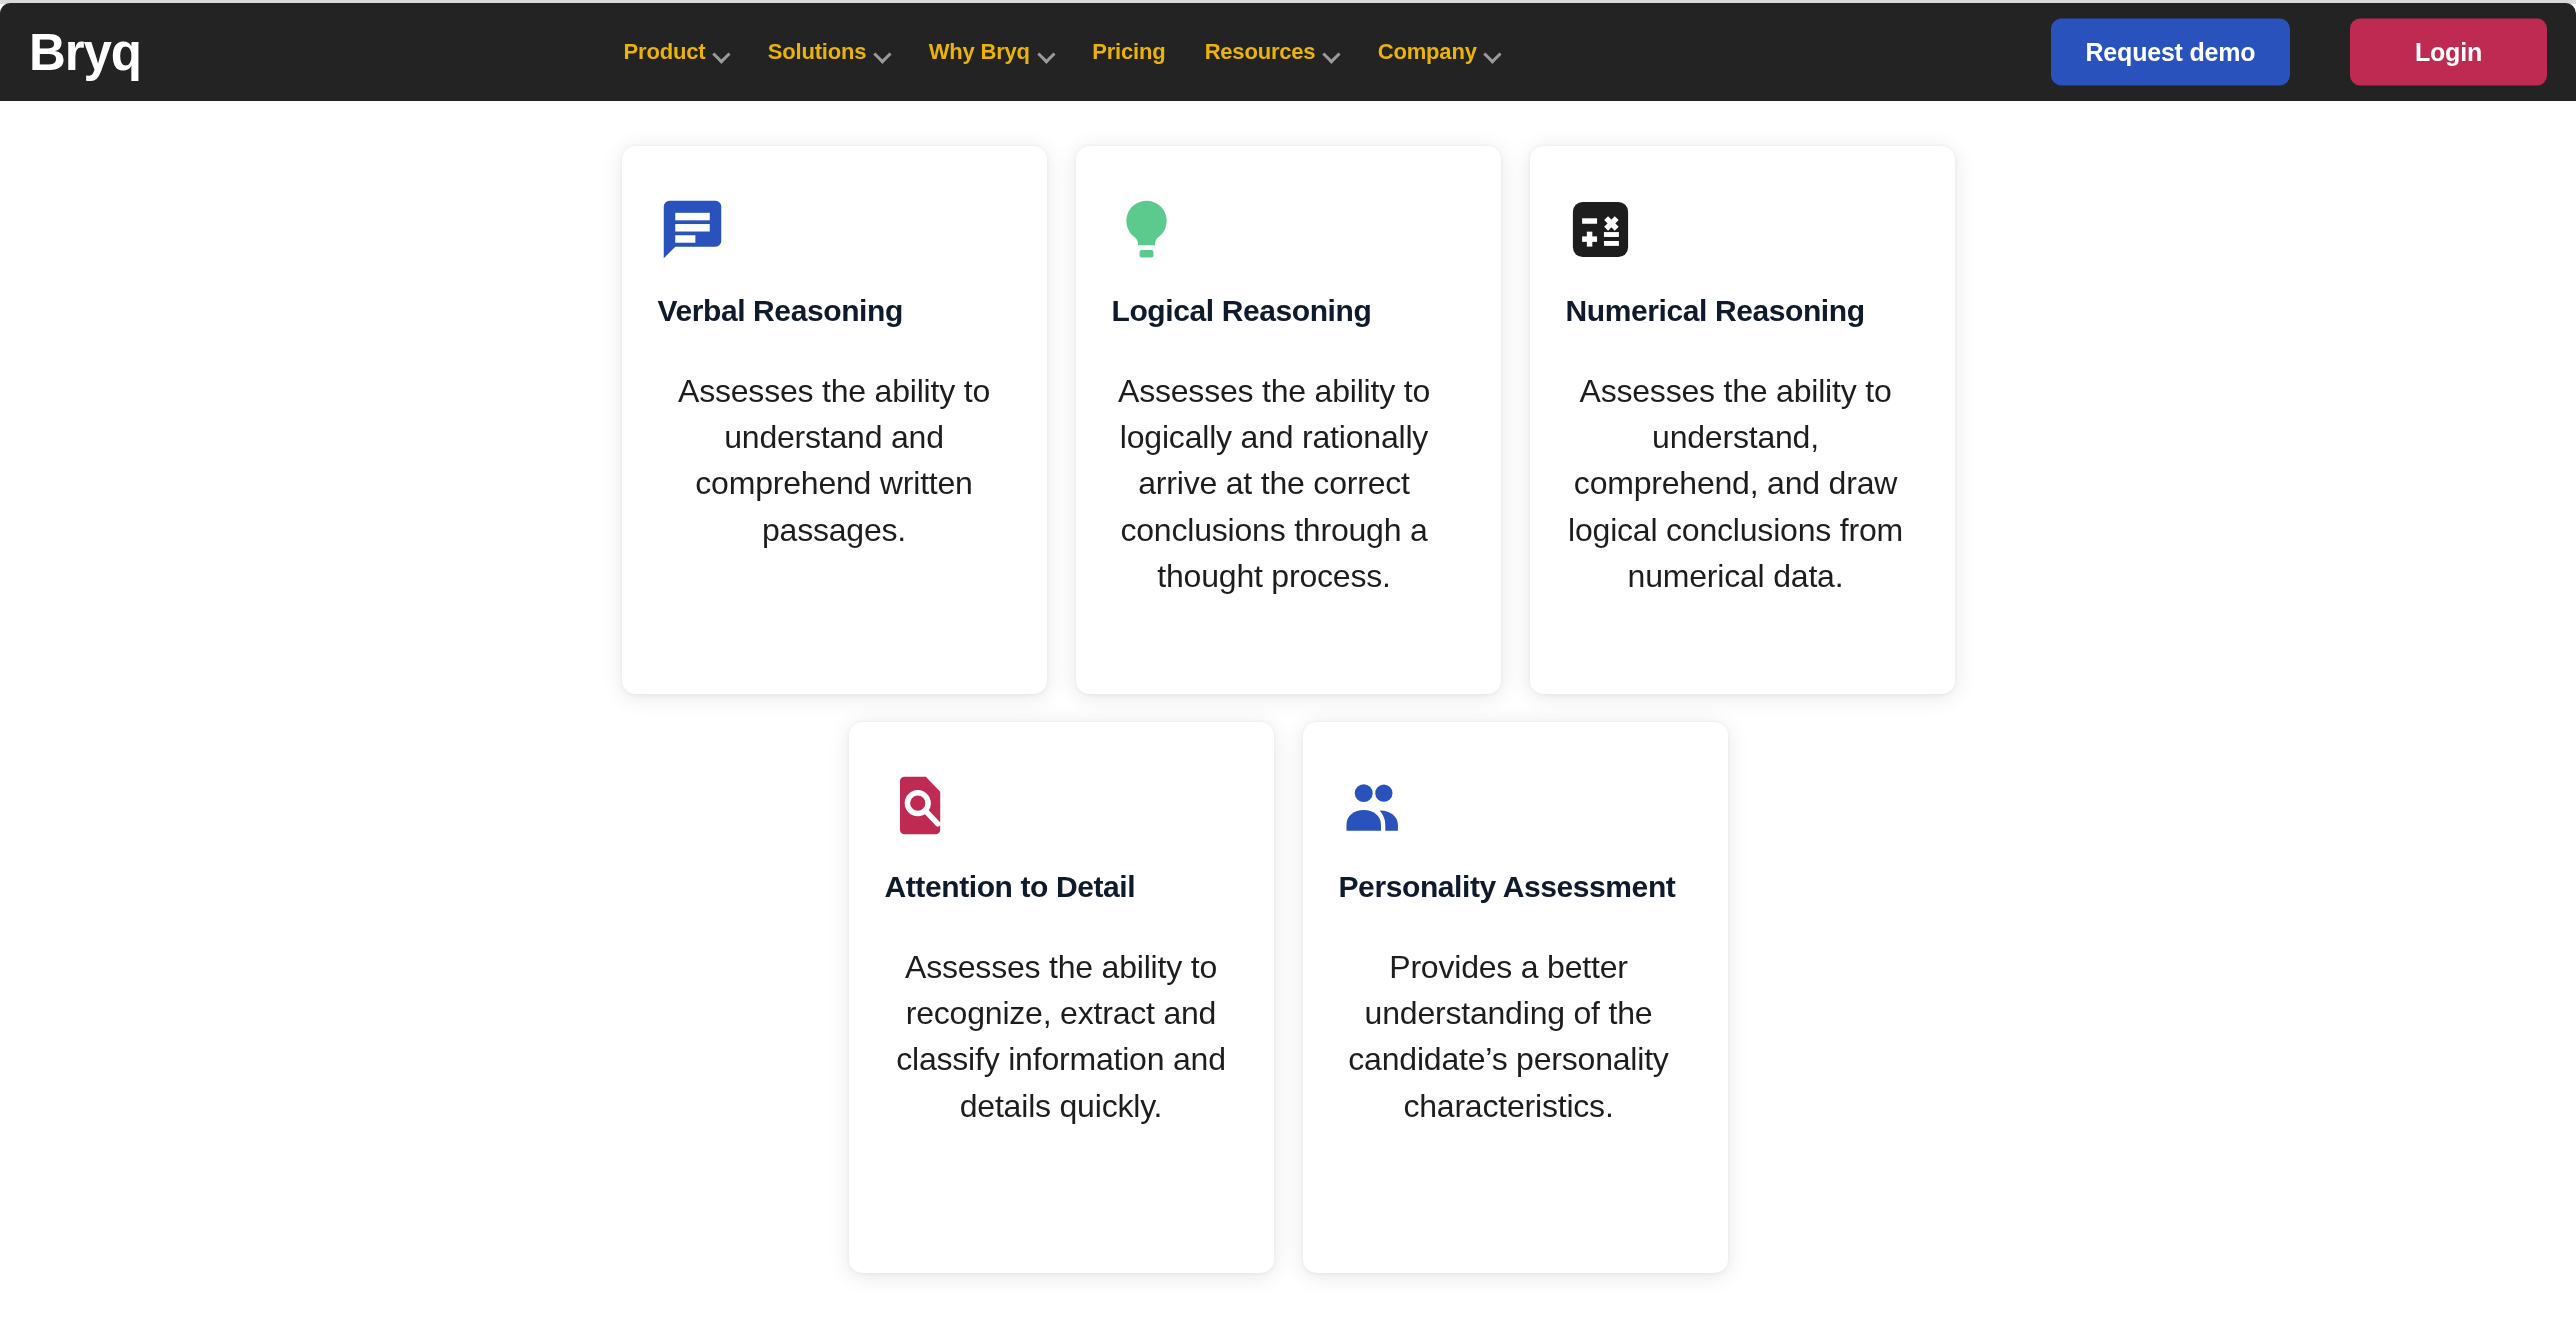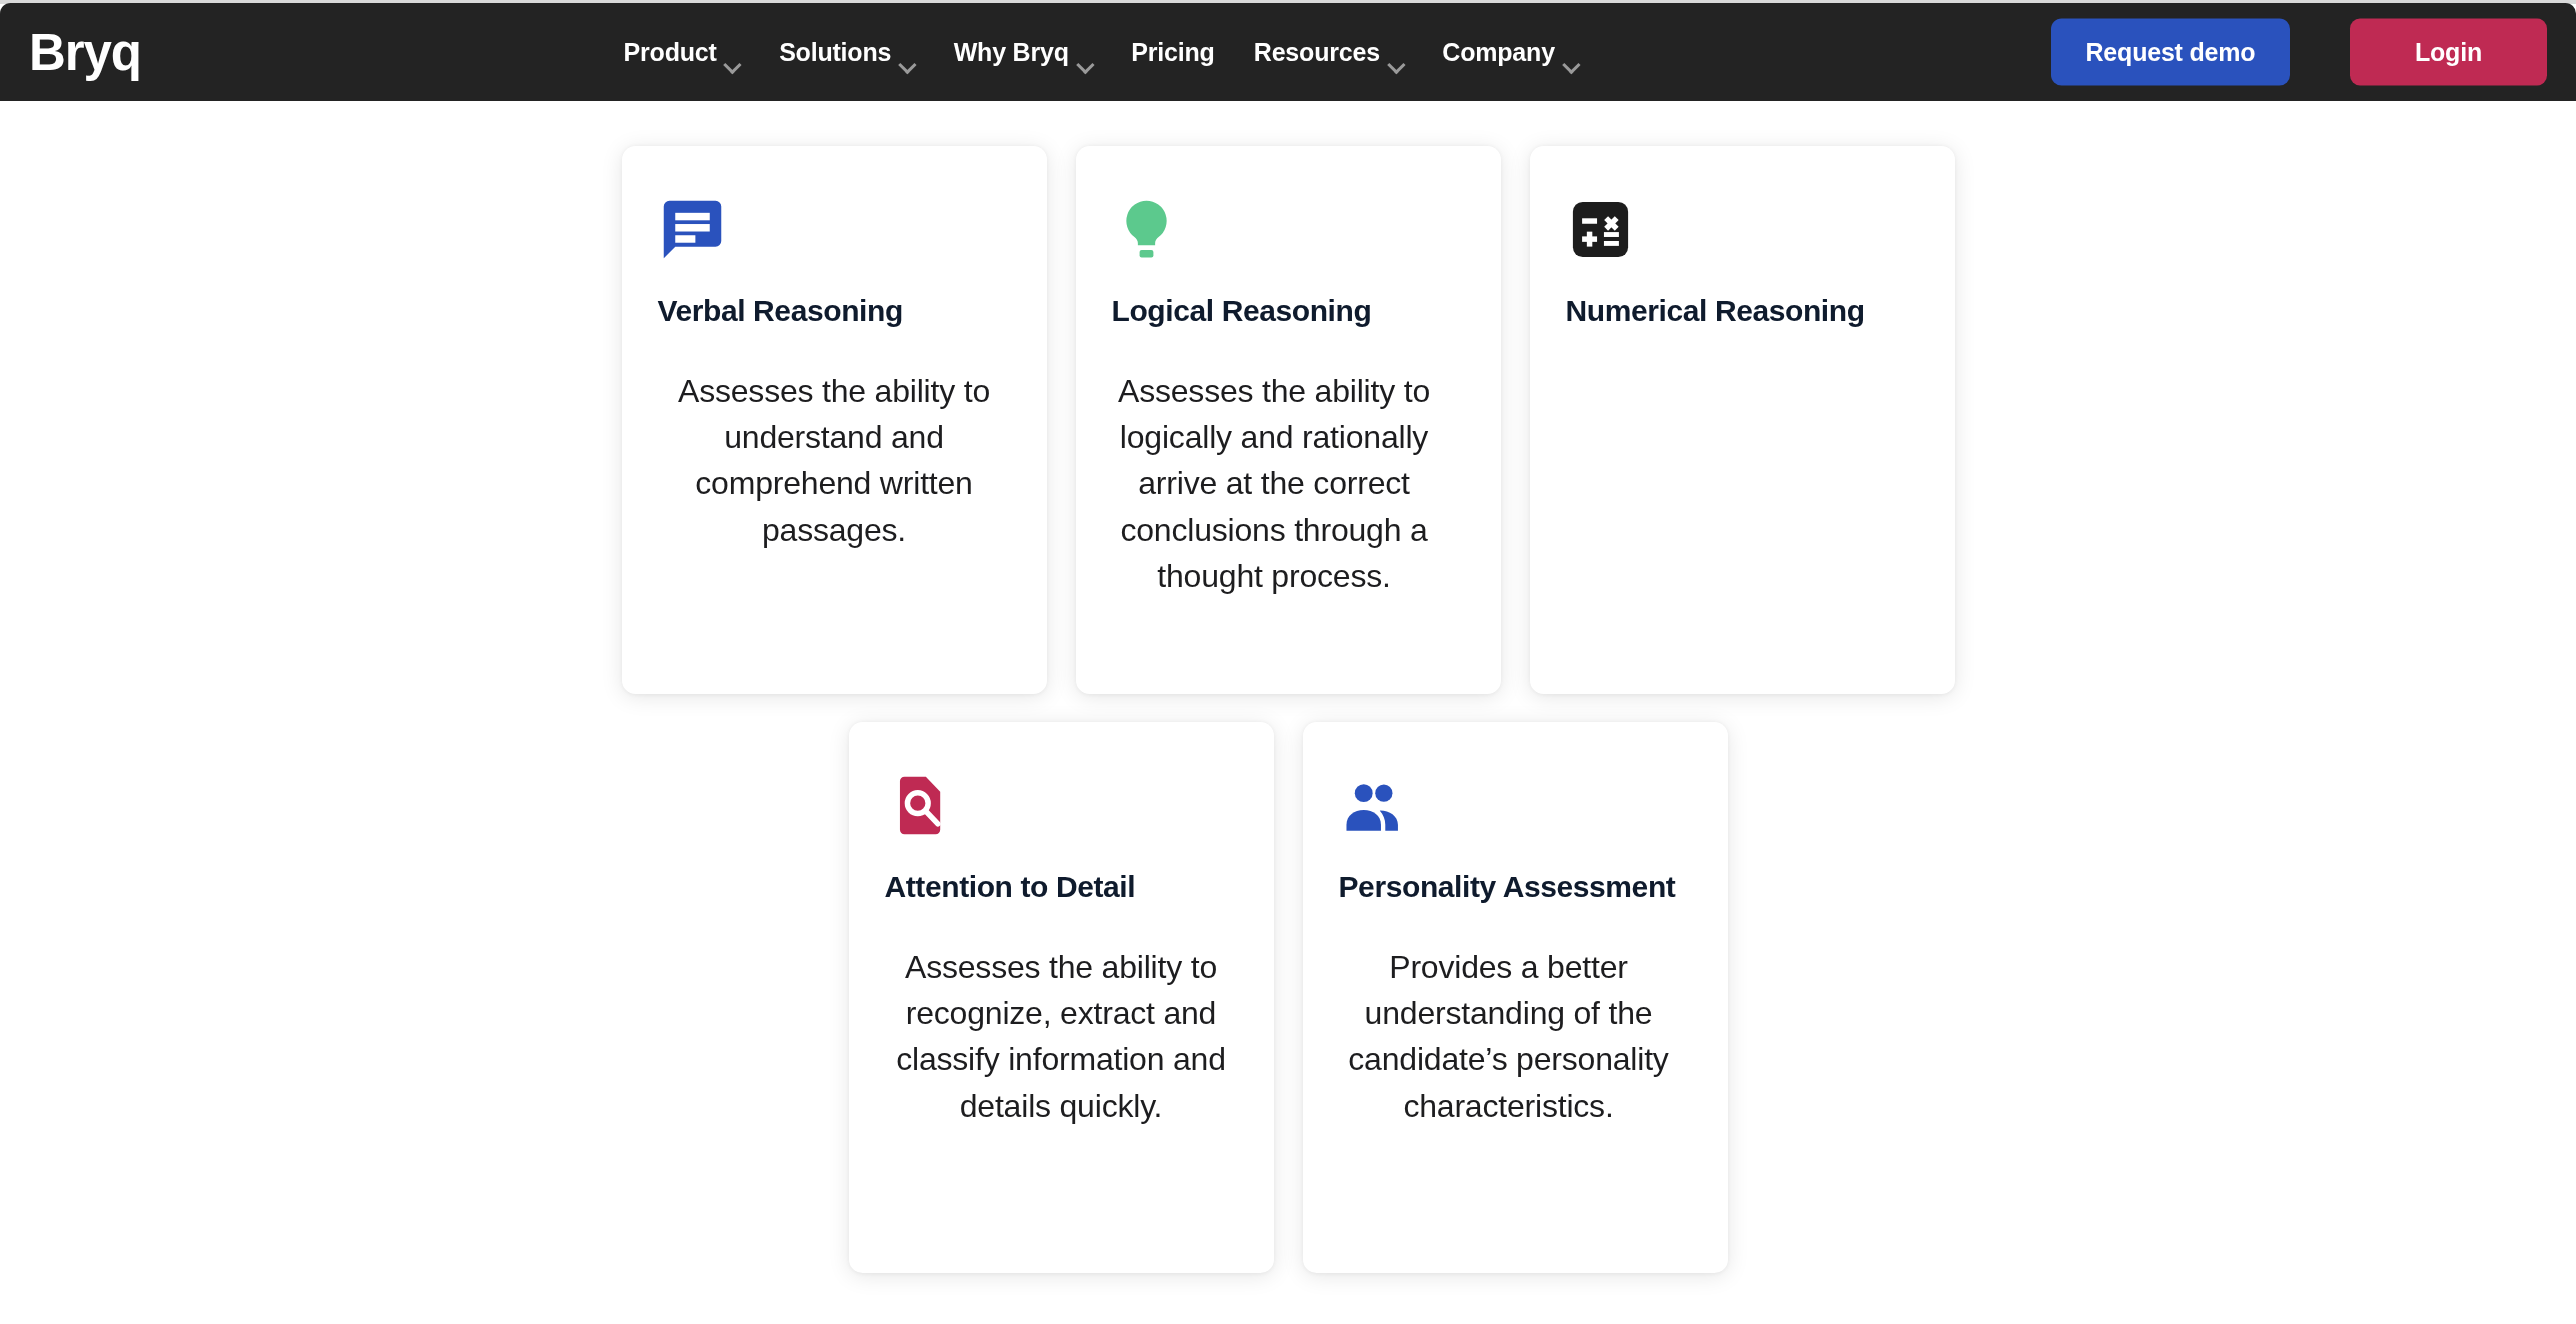--- a/index.html
+++ b/index.html
@@ -60,24 +60,24 @@
     left: 604px;
     top: 50%;
     transform: translateY(-50%);
     display: flex;
     align-items: center;
     gap: 0px;
   }
 
   .nav-item {
     display: flex;
-    align-items: flex-end;
+    align-items: center;
     gap: 8.3px;
-    color: #ffffff;
-    font-size: 25px;
+    color: #eab308;
+    font-size: 22px;
     font-weight: 700;
     padding: 9px 19.6px;
     white-space: nowrap;
     cursor: pointer;
     letter-spacing: -0.2px;
   }
 
   .chev {
     display: inline-block;
     width: 15px;
@@ -292,20 +292,21 @@
             <rect x="5.6" y="8.1" width="5.2" height="1.9" fill="#ffffff"></rect>
             <rect x="13.2" y="8.95" width="5.2" height="1.9" fill="#ffffff" transform="rotate(45 15.8 9.9)"></rect>
             <rect x="13.2" y="8.95" width="5.2" height="1.9" fill="#ffffff" transform="rotate(-45 15.8 9.9)"></rect>
             <rect x="5.6" y="14.4" width="5.2" height="1.9" fill="#ffffff"></rect>
             <rect x="7.25" y="12.75" width="1.9" height="5.2" fill="#ffffff"></rect>
             <rect x="13.2" y="12.9" width="5.2" height="1.7" fill="#ffffff"></rect>
             <rect x="13.2" y="16.0" width="5.2" height="1.7" fill="#ffffff"></rect>
           </svg>
         </div>
         <div class="card-title">Numerical Reasoning</div>
+        <div class="card-desc w-mid">Assesses the ability to understand, comprehend, and draw logical conclusions from numerical data.</div>
       </div>
 
     </div>
 
     <div class="row row-bottom">
 
       <div class="card card-bottom">
         <div class="card-icon">
           <svg width="69" height="69" viewBox="0 0 24 24" aria-hidden="true">
             <path fill="#bf2a53" d="M5.2 3.6c0-.9.7-1.6 1.6-1.6h7.4l5 5.2v13.2c0 .9-.7 1.6-1.6 1.6H6.8c-.9 0-1.6-.7-1.6-1.6V3.6z"></path>

